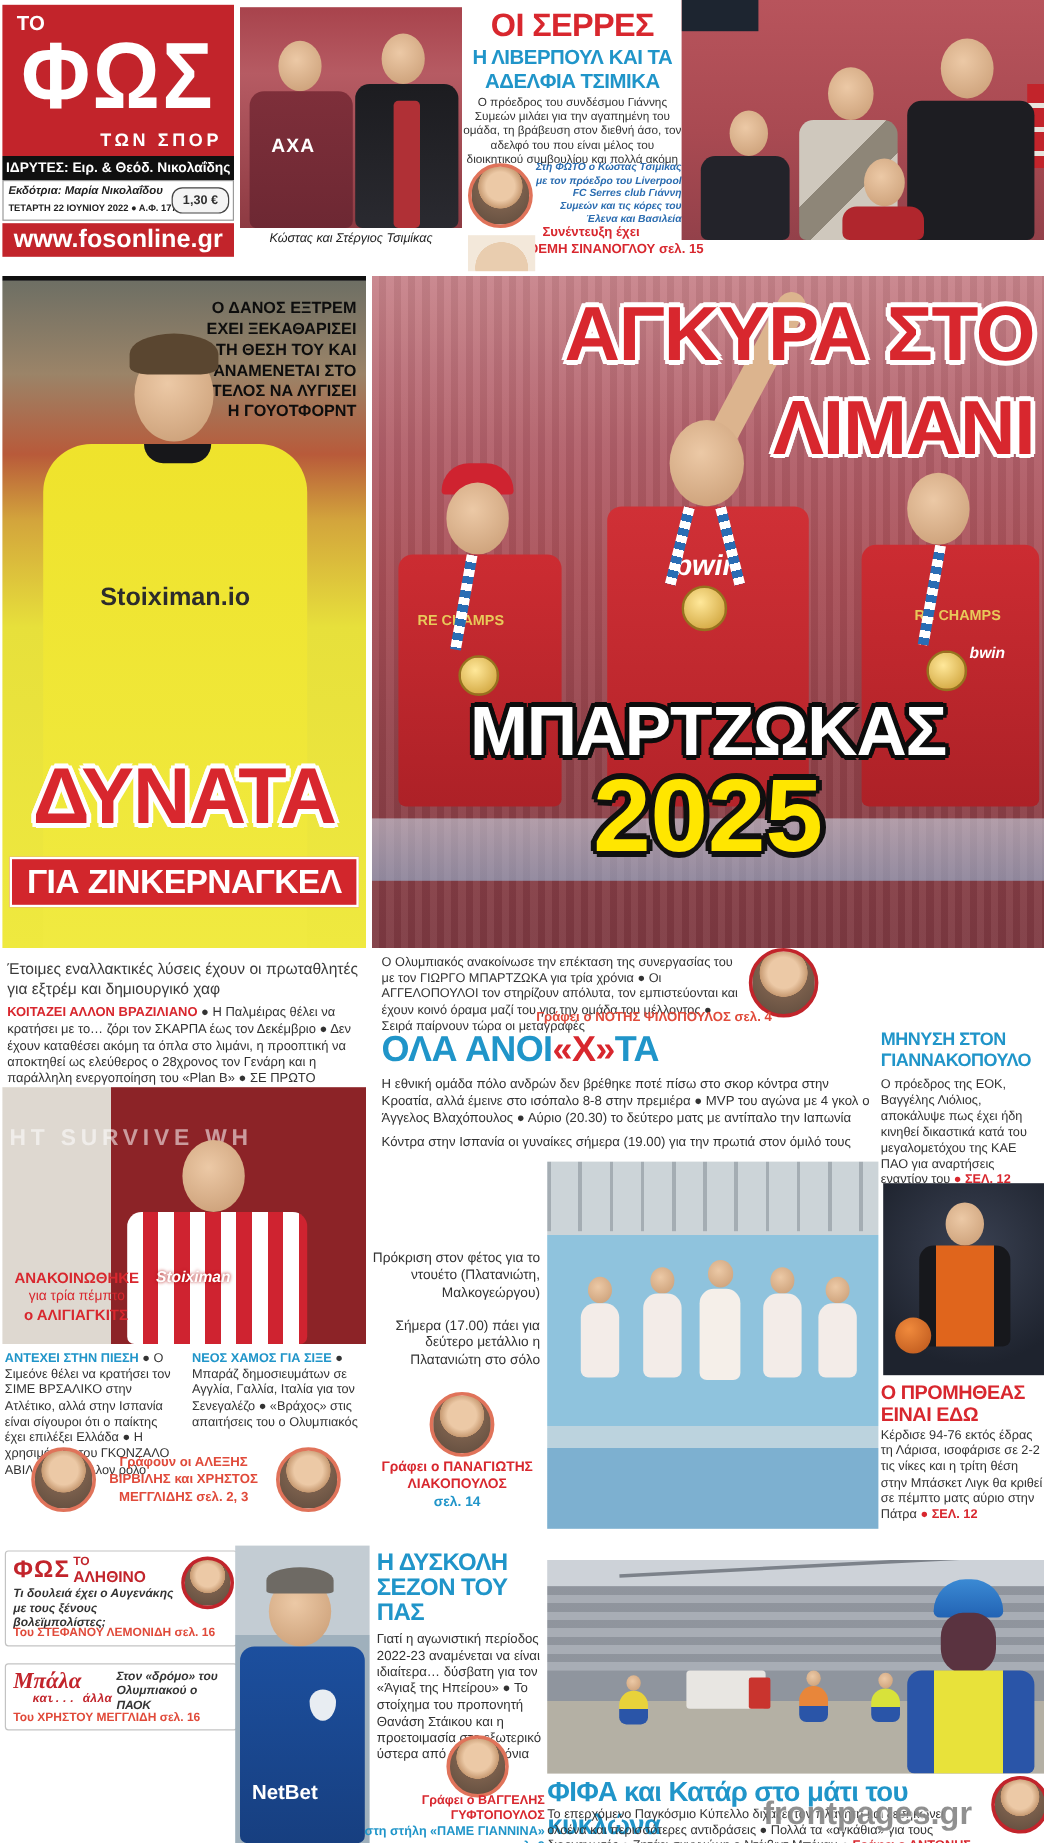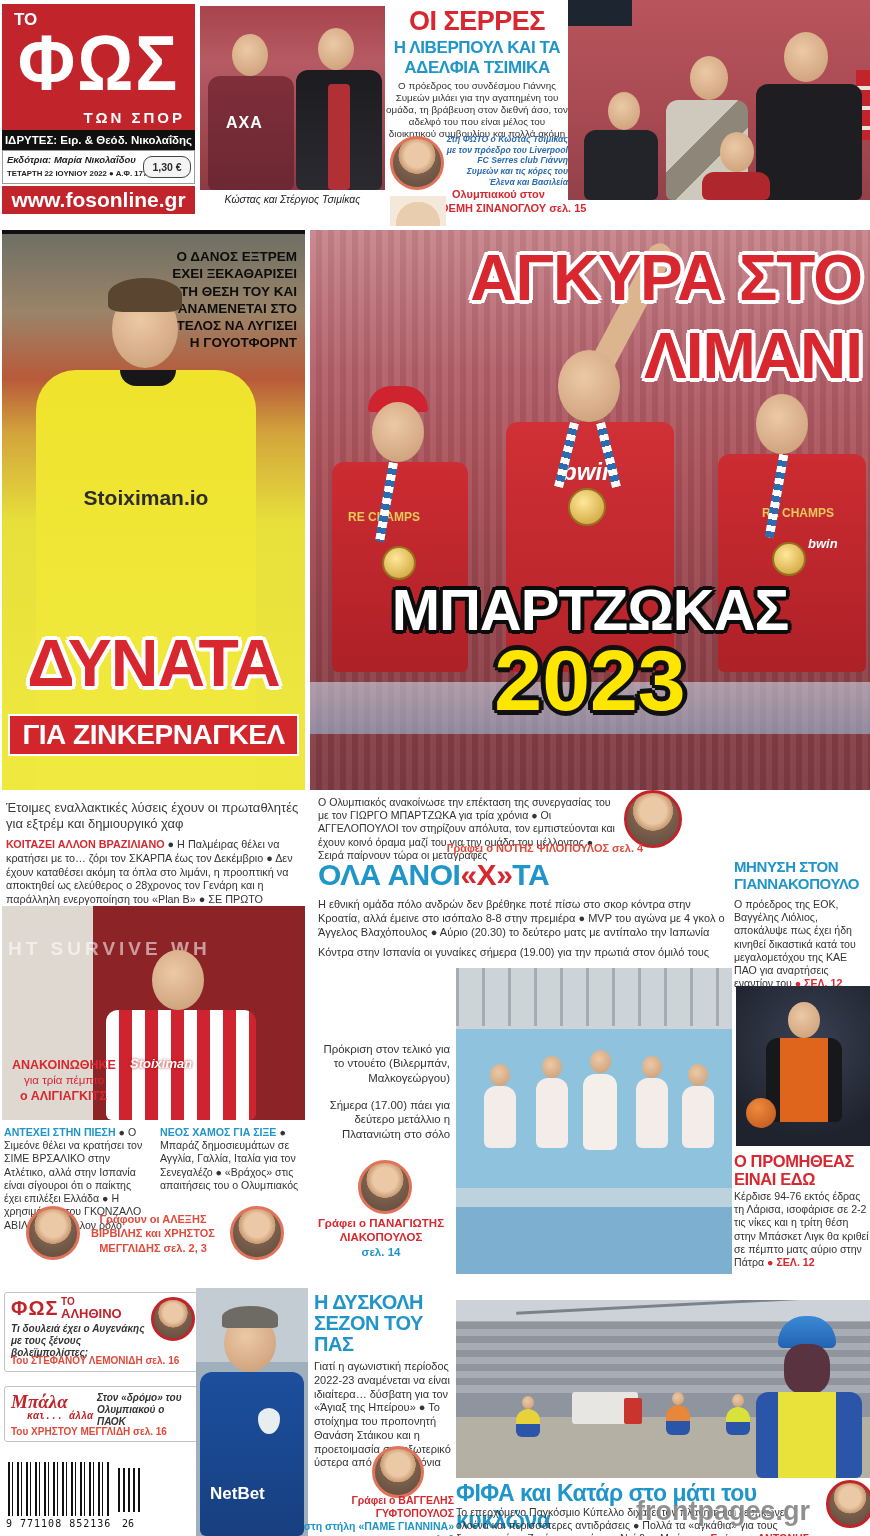--- a/index.html
+++ b/index.html
@@ -57,21 +57,21 @@
     <div class="ts" style="left:96px;top:64px;width:86px;height:120px;background:linear-gradient(180deg,#1c1c20,#2a2a30)"></div>
     <div class="ts" style="left:128px;top:78px;width:22px;height:106px;background:#b03036;border-radius:4px"></div>
   </div>
   <div class="abs i c" style="left:200px;top:193px;width:185px;font-size:10.5px;color:#222">Κώστας και Στέργιος Τσιμίκας</div>
 
   <div class="abs b c red" style="left:388px;top:6px;width:178px;font-size:27px;letter-spacing:-.5px">ΟΙ ΣΕΡΡΕΣ</div>
   <div class="abs b c blue" style="left:386px;top:38px;width:182px;font-size:17px;line-height:1.15;letter-spacing:-.4px">Η ΛΙΒΕΡΠΟΥΛ ΚΑΙ ΤΑ ΑΔΕΛΦΙΑ ΤΣΙΜΙΚΑ</div>
   <div class="abs c" style="left:386px;top:80px;width:182px;font-size:9.8px;line-height:1.22;color:#333">Ο πρόεδρος του συνδέσμου Γιάννης Συμεών μιλάει για την αγαπημένη του ομάδα, τη βράβευση στον διεθνή άσο, τον αδελφό του που είναι μέλος του διοικητικού συμβουλίου και πολλά ακόμη</div>
   <div class="avatar" style="left:390px;top:136px;width:48px;height:48px"></div>
   <div class="abs b i r dkblue" style="left:444px;top:134px;width:124px;font-size:8.6px;line-height:1.25">Στη ΦΩΤΟ ο Κώστας Τσιμίκας με τον πρόεδρο του Liverpool FC Serres club Γιάννη Συμεών και τις κόρες του Έλενα και Βασιλεία</div>
-  <div class="abs b red" style="left:452px;top:188px;font-size:11px">Ολυμπιακού στον</div>
+  <div class="abs b red" style="left:452px;top:188px;font-size:11px">Συνέντευξη έχει</div>
   <div class="abs b red" style="left:440px;top:202px;font-size:11px">ΘΕΜΗ ΣΙΝΑΝΟΓΛΟΥ σελ. 15</div>
   <div class="photo" style="left:390px;top:196px;width:56px;height:30px;background:radial-gradient(ellipse at 50% 90%,#e9cdaf 55%,#f3e8da 56%)"></div>
 
   <div class="photo" style="left:568px;top:0;width:302px;height:200px;background:linear-gradient(180deg,#b8545c 0%,#a94a52 55%,#93414a 100%)">
     <div class="abs" style="left:0;top:0;width:64px;height:26px;background:#1d2530"></div>
     <div class="abs" style="right:0;top:70px;width:14px;height:70px;background:repeating-linear-gradient(180deg,#c2242b 0 16px,#e8e4dd 16px 20px)"></div>
     <div class="hd" style="left:40px;top:92px;width:32px;height:38px"></div>
     <div class="ts" style="left:16px;top:130px;width:74px;height:70px;background:#23232a"></div>
     <div class="hd" style="left:122px;top:56px;width:38px;height:44px"></div>
     <div class="ts" style="left:98px;top:100px;width:82px;height:100px;background:linear-gradient(135deg,#cfc8bd 0 40%,#8e8678 40% 60%,#cfc8bd 60%)"></div>
@@ -137,34 +137,34 @@
     <div class="hd" style="left:446px;top:164px;width:52px;height:60px"></div>
     <div class="ts" style="left:408px;top:224px;width:148px;height:218px;background:linear-gradient(180deg,#cc2c32,#ad2127)"></div>
     <div class="abs b" style="left:452px;top:276px;font-size:12px;color:#e8c95a">RE CHAMPS</div>
     <div class="shirt-txt" style="left:498px;top:306px;font-size:13px">bwin</div>
     <div class="rb" style="left:462px;top:224px;height:84px;transform:rotate(10deg)"></div>
     <div class="md" style="left:462px;top:312px;width:30px;height:30px"></div>
 
     <div class="abs hl-red r" style="left:20px;top:18px;width:532px;font-size:64px">ΑΓΚΥΡΑ ΣΤΟ</div>
     <div class="abs hl-red r" style="left:20px;top:96px;width:532px;font-size:64px">ΛΙΜΑΝΙ</div>
     <div class="abs hl-white c" style="left:0;top:352px;width:560px;font-size:58px">ΜΠΑΡΤΖΩΚΑΣ</div>
-    <div class="abs hl-yellow c" style="left:60px;top:412px;width:440px;font-size:86px">2023</div>
+    <div class="abs hl-yellow c" style="left:60px;top:412px;width:440px;font-size:86px">2025</div>
   </div>
 
   <div class="abs" style="left:318px;top:796px;width:298px;font-size:10.6px;line-height:1.25;color:#333">Ο Ολυμπιακός ανακοίνωσε την επέκταση της συνεργασίας του με τον ΓΙΩΡΓΟ ΜΠΑΡΤΖΩΚΑ για τρία χρόνια ● Οι ΑΓΓΕΛΟΠΟΥΛΟΙ τον στηρίζουν απόλυτα, τον εμπιστεύονται και έχουν κοινό όραμα μαζί του για την ομάδα του μέλλοντος ● Σειρά παίρνουν τώρα οι μεταγραφές</div>
   <div class="avatar" style="left:624px;top:790px;width:52px;height:52px;border-color:#c2242b"></div>
   <div class="abs b c" style="left:380px;top:842px;width:330px;font-size:11px;color:#e04a3a">Γράφει ο ΝΟΤΗΣ ΨΙΛΟΠΟΥΛΟΣ σελ. 4</div>
 
   <div class="abs b" style="left:318px;top:858px;font-size:30px;letter-spacing:-.5px">
     <span class="blue">ΟΛΑ ΑΝΟΙ</span><span class="red">«Χ»</span><span class="blue">ΤΑ</span>
   </div>
   <div class="abs" style="left:318px;top:898px;width:410px;font-size:11px;line-height:1.25;color:#333">Η εθνική ομάδα πόλο ανδρών δεν βρέθηκε ποτέ πίσω στο σκορ κόντρα στην Κροατία, αλλά έμεινε στο ισόπαλο 8-8 στην πρεμιέρα ● MVP του αγώνα με 4 γκολ ο Άγγελος Βλαχόπουλος ● Αύριο (20.30) το δεύτερο ματς με αντίπαλο την Ιαπωνία</div>
   <div class="abs" style="left:318px;top:946px;width:410px;font-size:11px;color:#333">Κόντρα στην Ισπανία οι γυναίκες σήμερα (19.00) για την πρωτιά στον όμιλό τους</div>
 
-  <div class="abs r" style="left:310px;top:1042px;width:140px;font-size:11.4px;line-height:1.25;color:#333">Πρόκριση στον τελικό για το ντουέτο (Βιλερμπάν, Μαλκογεώργου)</div>
+  <div class="abs r" style="left:310px;top:1042px;width:140px;font-size:11.4px;line-height:1.25;color:#333">Πρόκριση στον φέτος για το ντουέτο (Πλατανιώτη, Μαλκογεώργου)</div>
   <div class="abs r" style="left:310px;top:1098px;width:140px;font-size:11.4px;line-height:1.25;color:#333">Σήμερα (17.00) πάει για δεύτερο μετάλλιο η Πλατανιώτη στο σόλο</div>
   <div class="avatar" style="left:358px;top:1160px;width:48px;height:48px"></div>
   <div class="abs b c" style="left:306px;top:1216px;width:150px;font-size:11.5px;line-height:1.25">
     <span class="red">Γράφει ο ΠΑΝΑΓΙΩΤΗΣ ΛΙΑΚΟΠΟΥΛΟΣ</span><br>
     <span class="blue">σελ. 14</span>
   </div>
 
   <div class="photo" style="left:456px;top:968px;width:276px;height:306px;background:linear-gradient(180deg,#ccd4d8 0 20%,#8fc3dd 20% 72%,#bcd3de 72% 78%,#7db0d0 78% 100%)">
     <div class="abs" style="left:0;top:0;width:276px;height:58px;background:repeating-linear-gradient(90deg,rgba(90,100,110,.35) 0 3px,transparent 3px 26px)"></div>
     <div class="hd" style="left:34px;top:96px;width:20px;height:22px"></div>
@@ -202,26 +202,20 @@
     <div class="abs b" style="left:6px;top:62px;width:184px;font-size:10px;color:#e04a3a">Του ΣΤΕΦΑΝΟΥ ΛΕΜΟΝΙΔΗ σελ. 16</div>
   </div>
 
   <div class="box" style="left:4px;top:1386px;width:192px;height:54px">
     <span class="abs b i" style="left:6px;top:4px;font-size:19px;color:#c2242b;font-family:'Liberation Serif','DejaVu Serif',serif">Μπάλα</span>
     <span class="abs b i" style="left:22px;top:24px;font-size:10px;color:#c2242b;font-family:Liberation Mono, monospace">και... άλλα</span>
     <div class="abs b i" style="left:92px;top:5px;width:96px;font-size:10px;line-height:1.2;color:#333">Στον «δρόμο» του Ολυμπιακού ο ΠΑΟΚ</div>
     <div class="abs b" style="left:6px;top:39px;width:184px;font-size:10px;color:#e04a3a">Του ΧΡΗΣΤΟΥ ΜΕΓΓΛΙΔΗ σελ. 16</div>
   </div>
 
-  <div class="abs" style="left:4px;top:1458px;width:150px;height:76px;background:#fff">
-    <div class="abs" style="left:4px;top:4px;width:102px;height:54px;background:repeating-linear-gradient(90deg,#111 0 2px,#fff 2px 4px,#111 4px 5px,#fff 5px 9px)"></div>
-    <div class="abs" style="left:114px;top:10px;width:24px;height:44px;background:repeating-linear-gradient(90deg,#111 0 2px,#fff 2px 5px)"></div>
-    <div class="abs" style="left:2px;top:60px;font-size:10px;letter-spacing:1px;font-family:'DejaVu Sans Mono',monospace;color:#111">9 771108 852136</div>
-    <div class="abs" style="left:118px;top:60px;font-size:10px;font-family:'DejaVu Sans Mono',monospace;color:#111">26</div>
-  </div>
 
   <div class="photo" style="left:196px;top:1288px;width:112px;height:248px;background:linear-gradient(180deg,#c3ccd3 0 30%,#9fb0bc 30% 100%)">
     <div class="hd" style="left:28px;top:26px;width:52px;height:58px"></div>
     <div class="abs" style="left:26px;top:18px;width:56px;height:22px;border-radius:50% 50% 10% 10%;background:#6e6a64"></div>
     <div class="ts" style="left:4px;top:84px;width:104px;height:164px;background:linear-gradient(180deg,#1c4f9e,#173f80)"></div>
     <div class="abs b" style="left:14px;top:196px;font-size:17px;color:#fff">NetBet</div>
     <div class="abs" style="left:62px;top:120px;width:22px;height:26px;border-radius:50% 50% 50% 50%/40% 40% 60% 60%;background:#e8edf2"></div>
   </div>
   <div class="abs b blue" style="left:314px;top:1292px;width:130px;font-size:20px;line-height:1.05;letter-spacing:-.5px">Η ΔΥΣΚΟΛΗ ΣΕΖΟΝ ΤΟΥ ΠΑΣ</div>
   <div class="abs" style="left:314px;top:1360px;width:140px;font-size:11px;line-height:1.25;color:#333">Γιατί η αγωνιστική περίοδος 2022-23 αναμένεται να είναι ιδιαίτερα… δύσβατη για τον «Άγιαξ της Ηπείρου» ● Το στοίχημα του προπονητή Θανάση Στάικου και η προετοιμασία στο εξωτερικό ύστερα από πολλά χρόνια</div>

